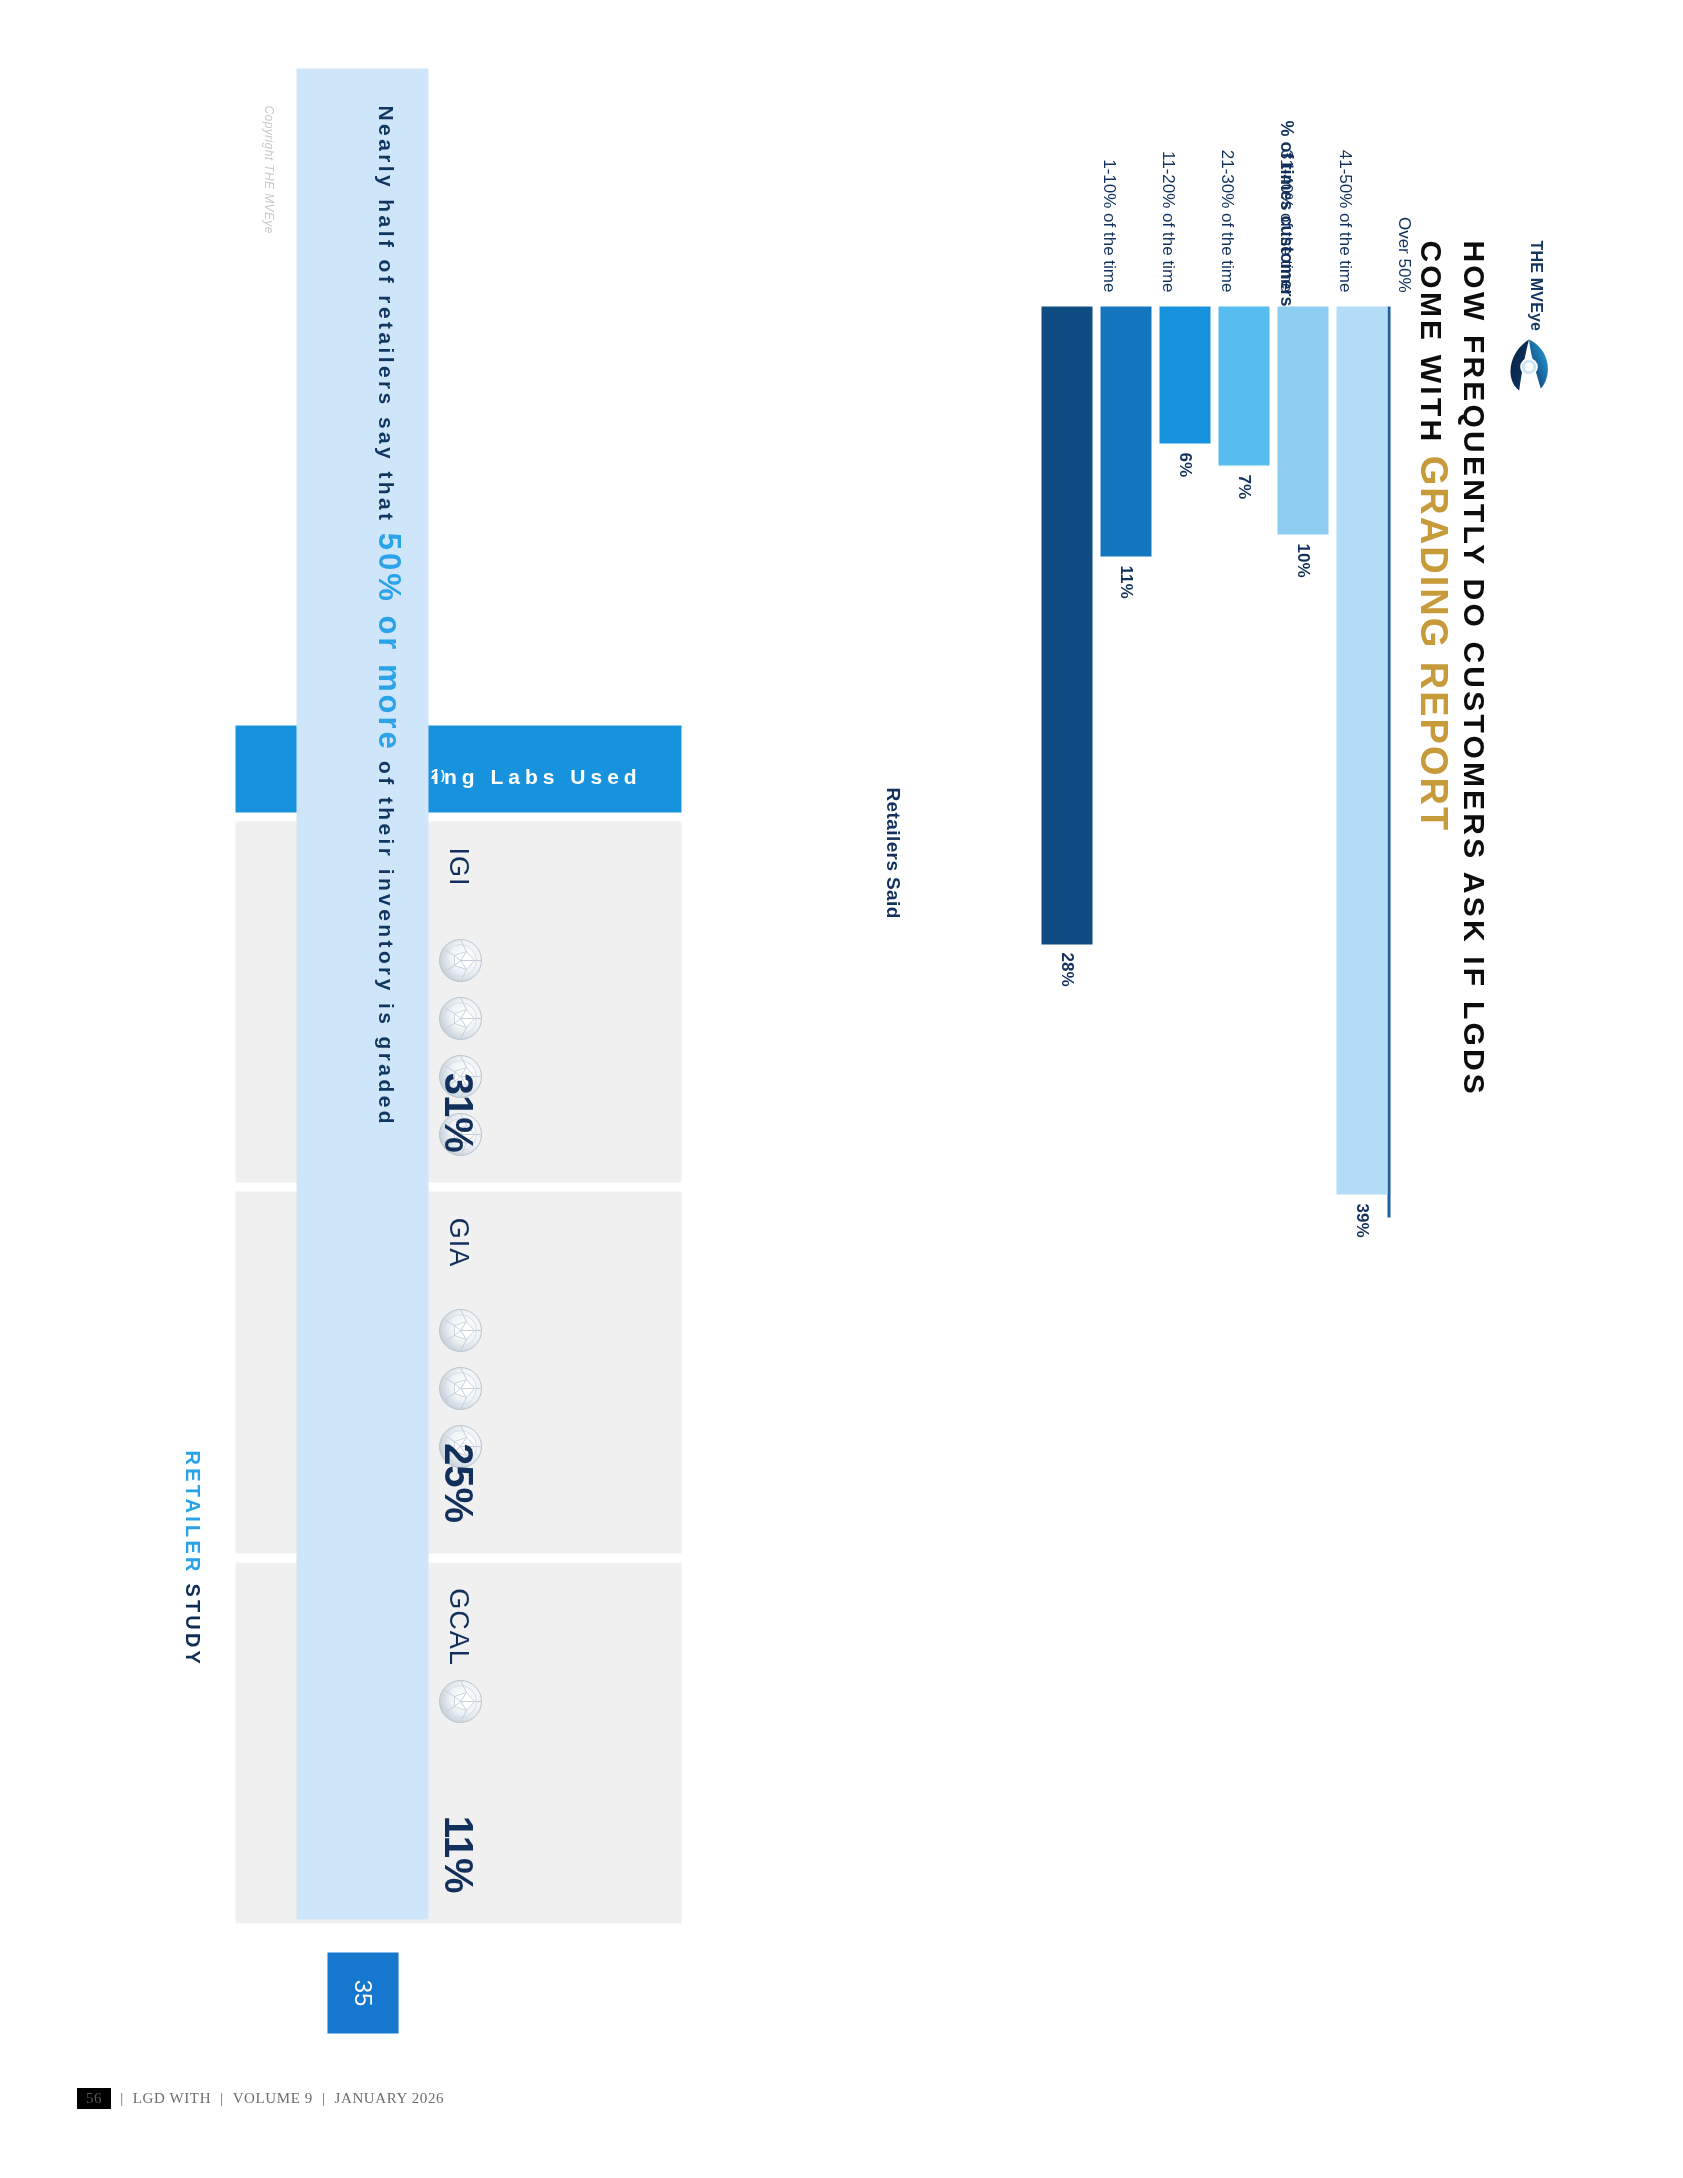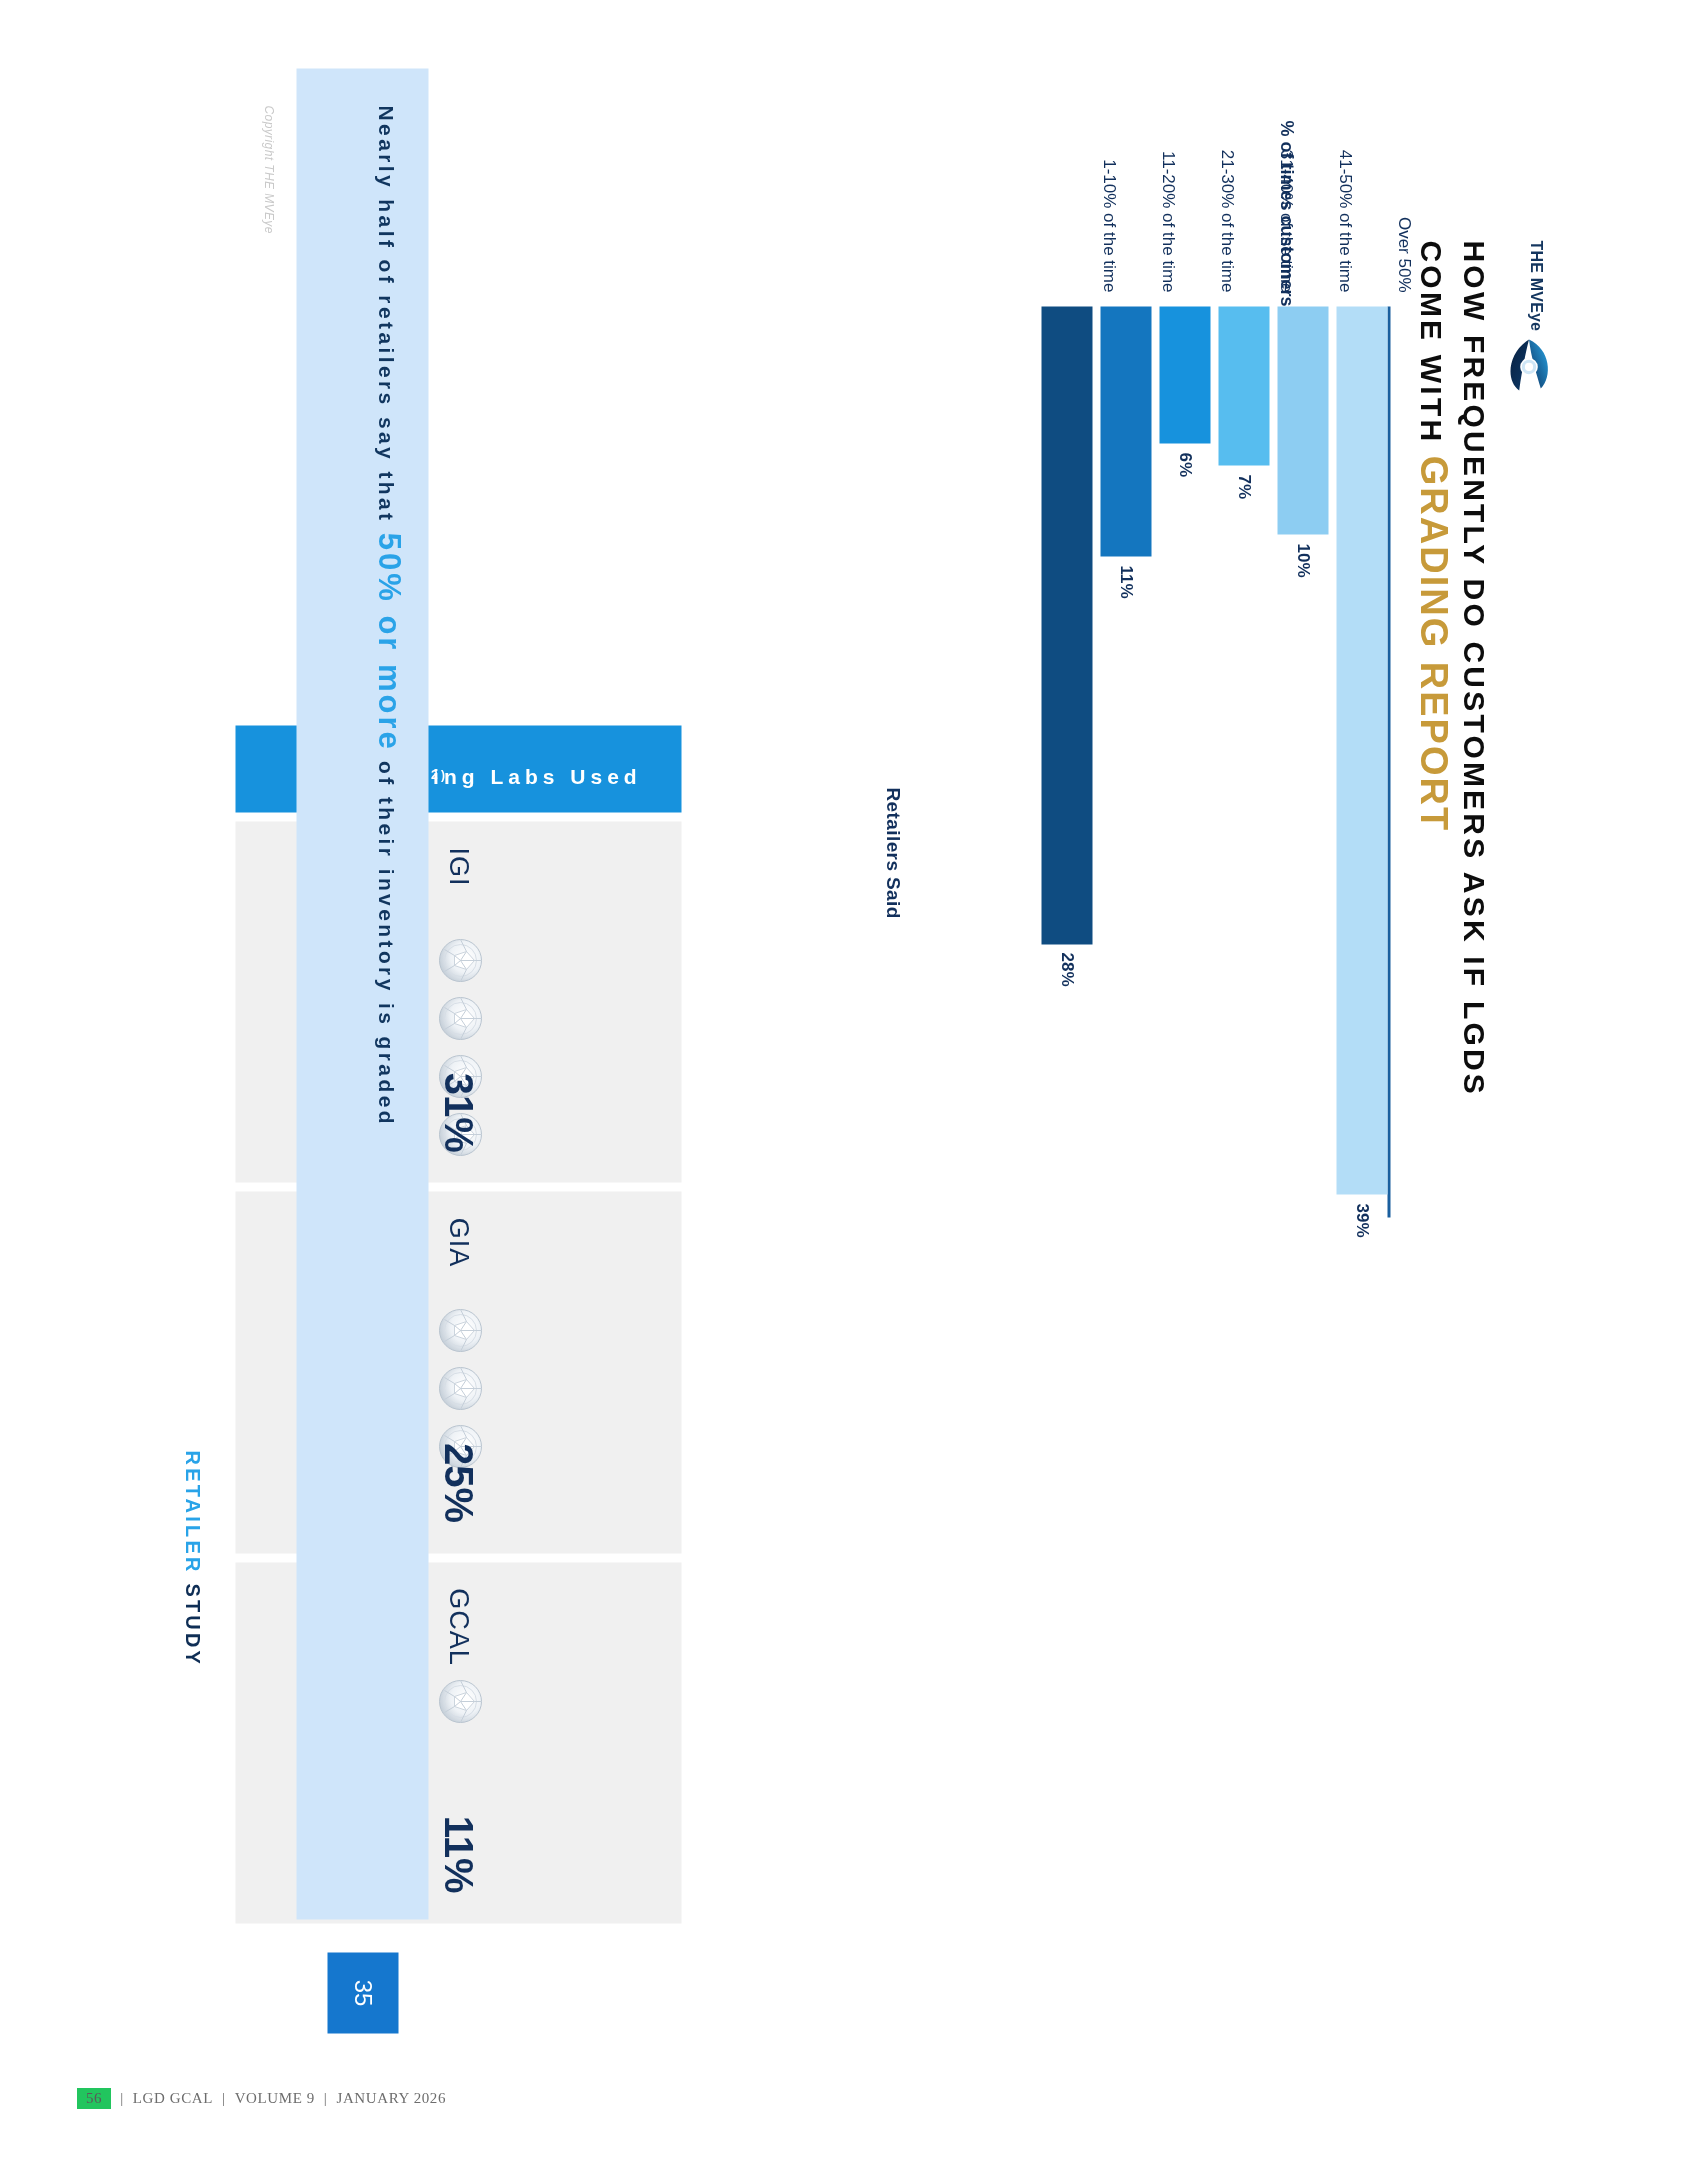--- a/index.html
+++ b/index.html
@@ -161,21 +161,21 @@
     font-size:40px; font-weight:700; color:#12305c;
   }
 
   
   .footer{
     position:absolute; left:77px; top:2088px;
     font-family:"Liberation Serif", serif;
     font-size:15px; color:#6d6d6d; letter-spacing:0.6px;
     display:flex; align-items:baseline; gap:0;
   }
-  .footer .pg{ background:#22c55e; padding:2px 9px; color:#5a5a5a; }
+  .footer .pg{ background:#000000; padding:2px 9px; color:#5a5a5a; }
   .footer .sep{ padding:0 9px; }
 </style>
 </head>
 <body>
 
 <div id="page">
 
   <div class="logo">
     <div class="logo-word">THE MVEye</div>
     <svg class="logo-mark" viewBox="0 0 58 52">
@@ -471,19 +471,19 @@
   </div>
   <div class="copyright">Copyright THE MVEye</div>
 
   <div class="page-badge">35</div>
 
 </div>
 
 <div class="footer">
   <span class="pg">56</span>
   <span class="sep">|</span>
-  <span>LGD GCAL</span>
+  <span>LGD WITH</span>
   <span class="sep">|</span>
   <span>VOLUME 9</span>
   <span class="sep">|</span>
   <span>JANUARY 2026</span>
 </div>
 
 
 </body></html>

